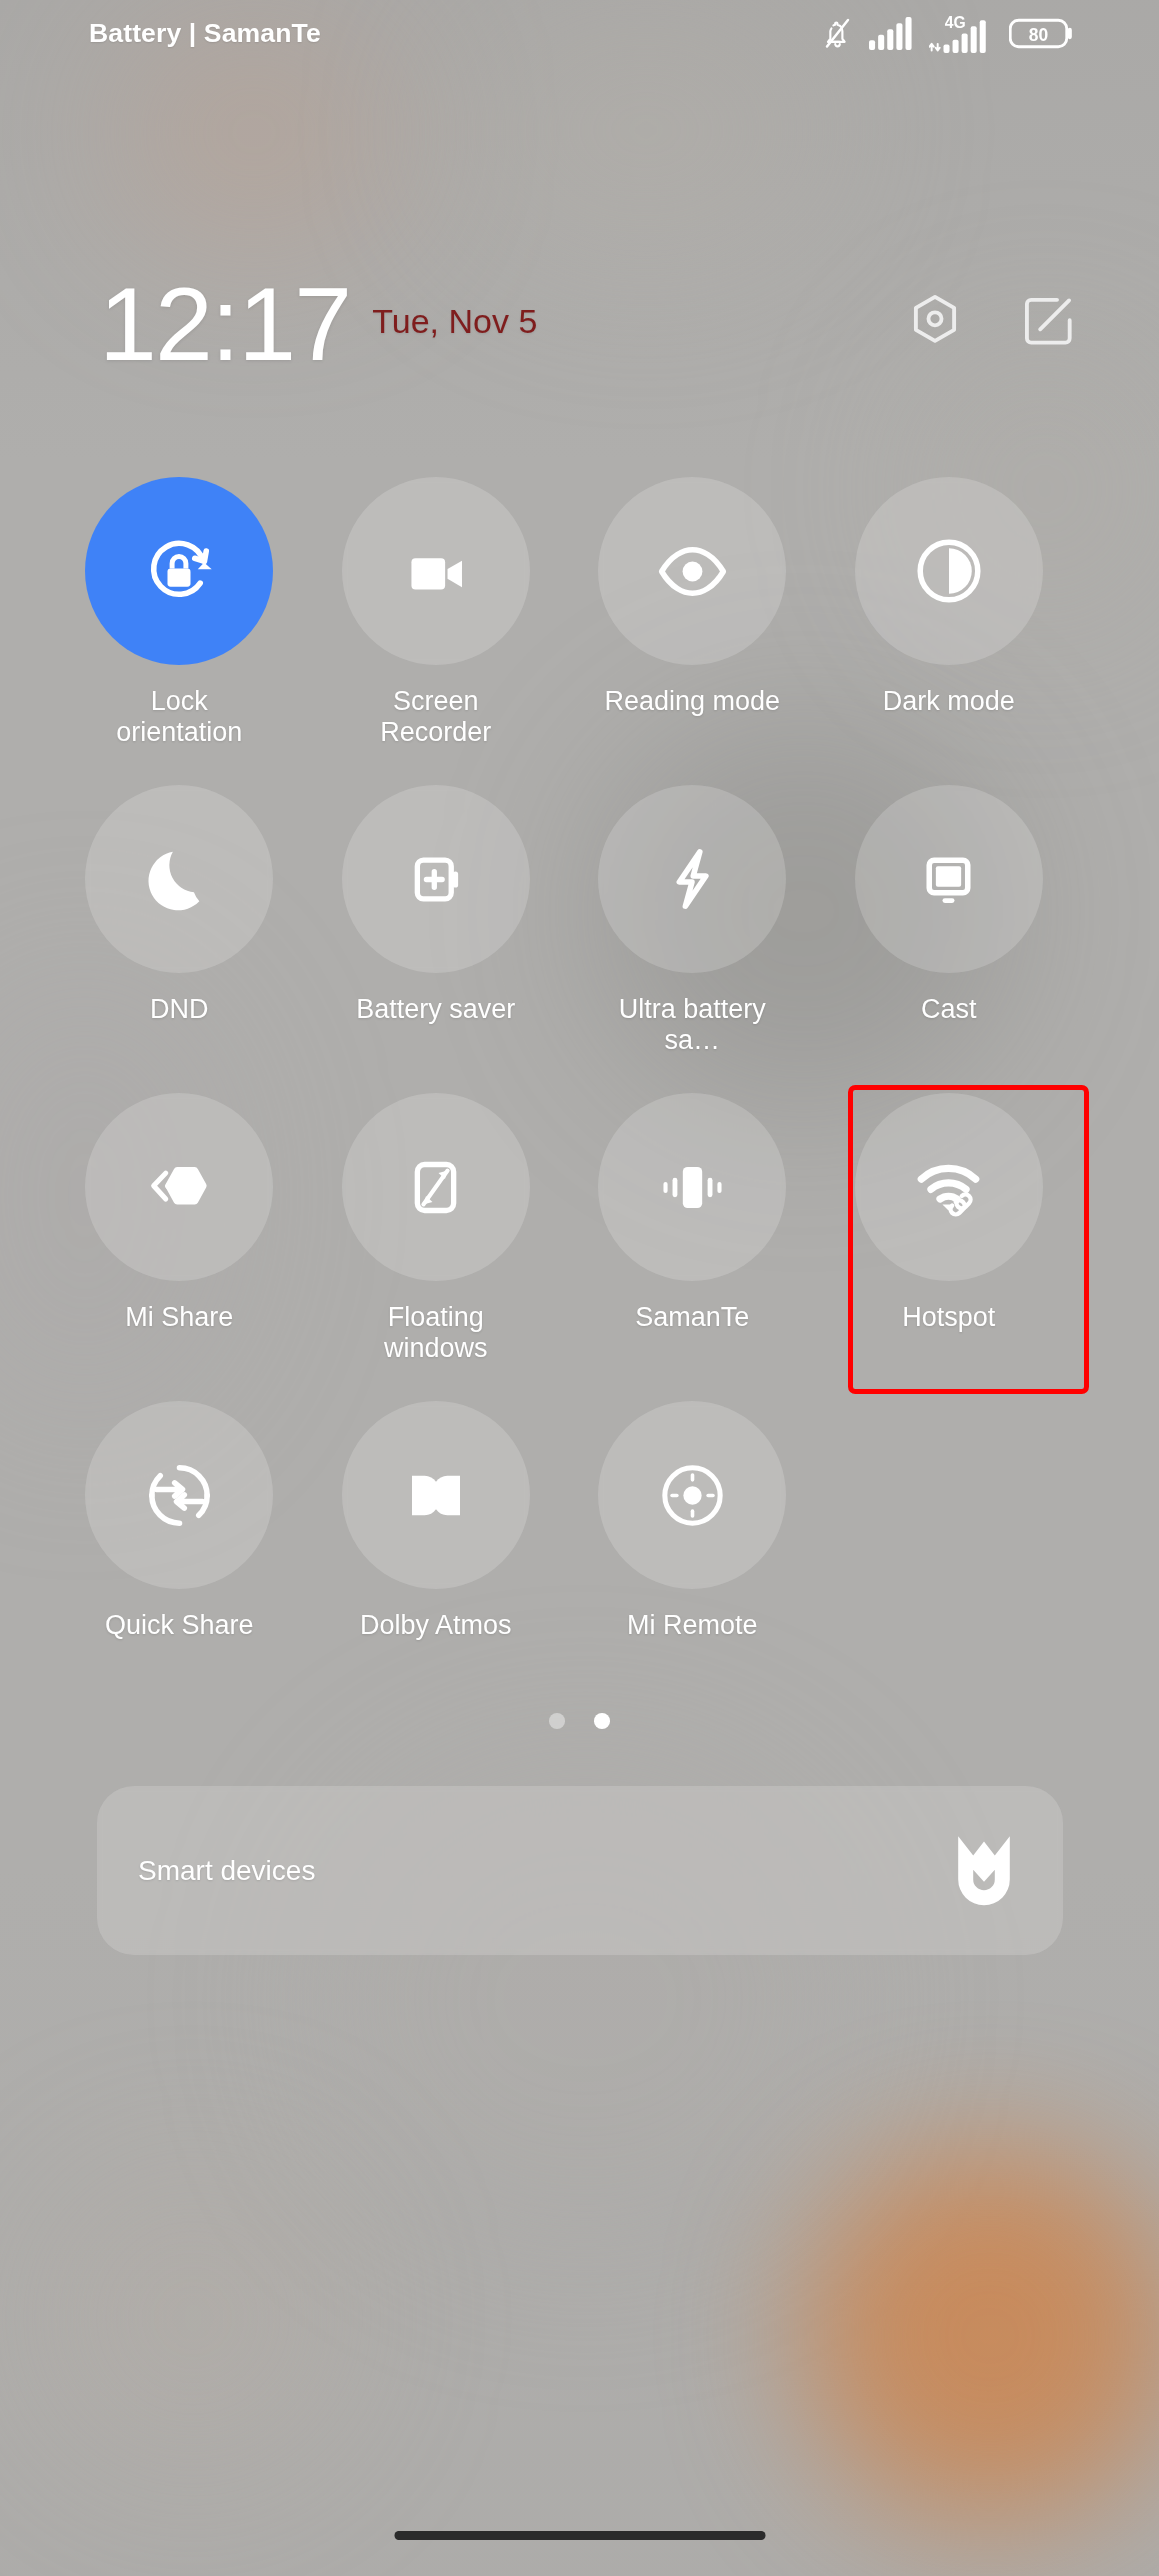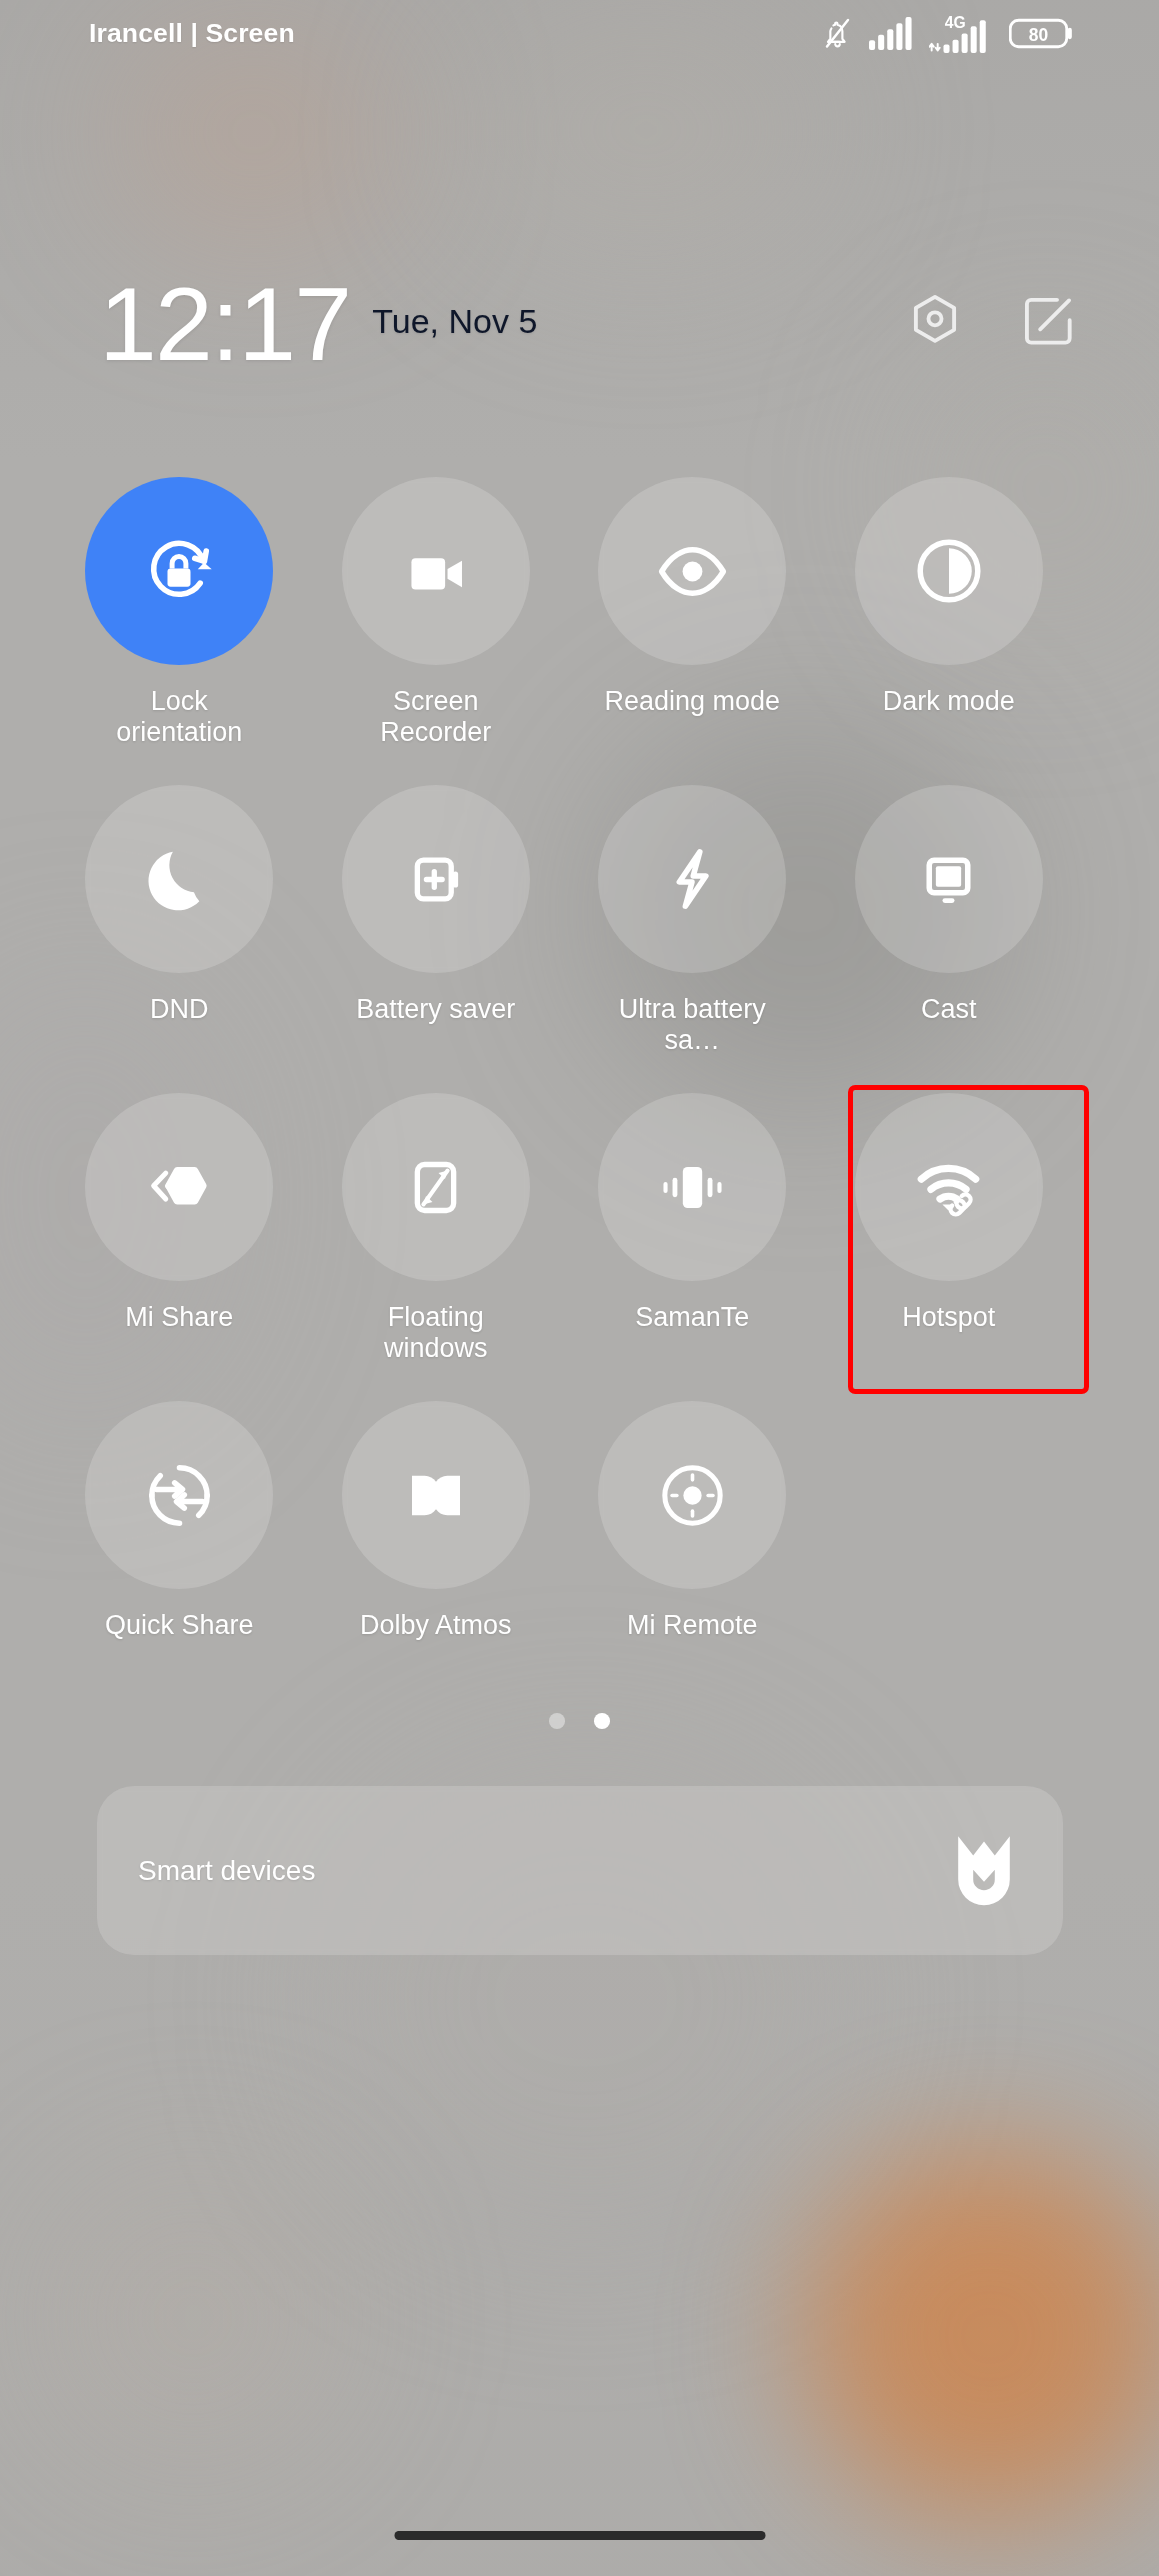--- a/index.html
+++ b/index.html
@@ -42,21 +42,21 @@
   #status-icons { display:flex; align-items:center; gap:15.7px; }
   .sbar-ico { display:flex; align-items:flex-end; }
 
   
   #clock-row {
     position:absolute; left:2px; top:254px; width:1159px; height:139px;
     display:flex; align-items:center; padding:0 85px 0 97px;
   }
   #clock-time { color:#FFFFFF; font-size:104px; font-weight:300; line-height:1;
     letter-spacing:-1.8px; text-shadow:0 1.2px 3.6px rgba(0,0,0,0.10); }
-  #clock-date { color:#0f172a; font-size:34px; font-weight:400; margin-left:22px;
+  #clock-date { color:#7f1d1d; font-size:34px; font-weight:400; margin-left:22px;
     padding-bottom:3.6px; text-shadow:0 0.6px 2.4px rgba(0,0,0,0.10); }
   #header-actions { margin-left:auto; display:flex; align-items:center; gap:57px; padding-bottom:3.6px; }
   .hdr-btn { width:56px; height:56px; display:flex; align-items:center; justify-content:center; cursor:pointer; }
 
   
   #tiles-grid {
     position:absolute; left:51px; top:465px; width:1026px;
     display:grid; grid-template-columns:repeat(4, 1fr); row-gap:0px;
   }
   .tile { display:flex; flex-direction:column; align-items:center; cursor:pointer; padding-top:12px; height:308px; }
@@ -116,21 +116,21 @@
   <div class="blob b7"></div>
   <div class="blob b8"></div>
   <div class="blob b5"></div>
   <div class="blob b4"></div>
   <div id="vignette"></div>
 </div>
 
 <div id="screen">
 
   <div id="status-bar">
-    <div id="carrier-label">Irancell | Screen</div>
+    <div id="carrier-label">Battery | SamanTe</div>
     <div id="status-icons">
 
       <span class="sbar-ico">
         <svg width="31" height="35" viewBox="0 0 26 29">
           <path d="M7 21.5h12l-1.9-2.6V12.6c0-2.6-1.6-4.8-4.1-5.4v-.9a1 1 0 0 0-2 0v.9a5.1 5.1 0 0 0-1.4.5" fill="none" stroke="#fff" stroke-width="1.8" stroke-linecap="round" stroke-linejoin="round"></path>
           <path d="M7.9 10.3a5.6 5.6 0 0 0-.9 2.3v6.3L5 21.5h9.5" fill="none" stroke="#fff" stroke-width="1.8" stroke-linecap="round" stroke-linejoin="round"></path>
           <path d="M11.1 23.4a1.9 1.9 0 0 0 3.8 0" fill="none" stroke="#fff" stroke-width="1.8" stroke-linecap="round"></path>
           <line x1="4.2" y1="25.4" x2="21.8" y2="3.2" stroke="#fff" stroke-width="2.1" stroke-linecap="round"></line>
         </svg>
       </span>

